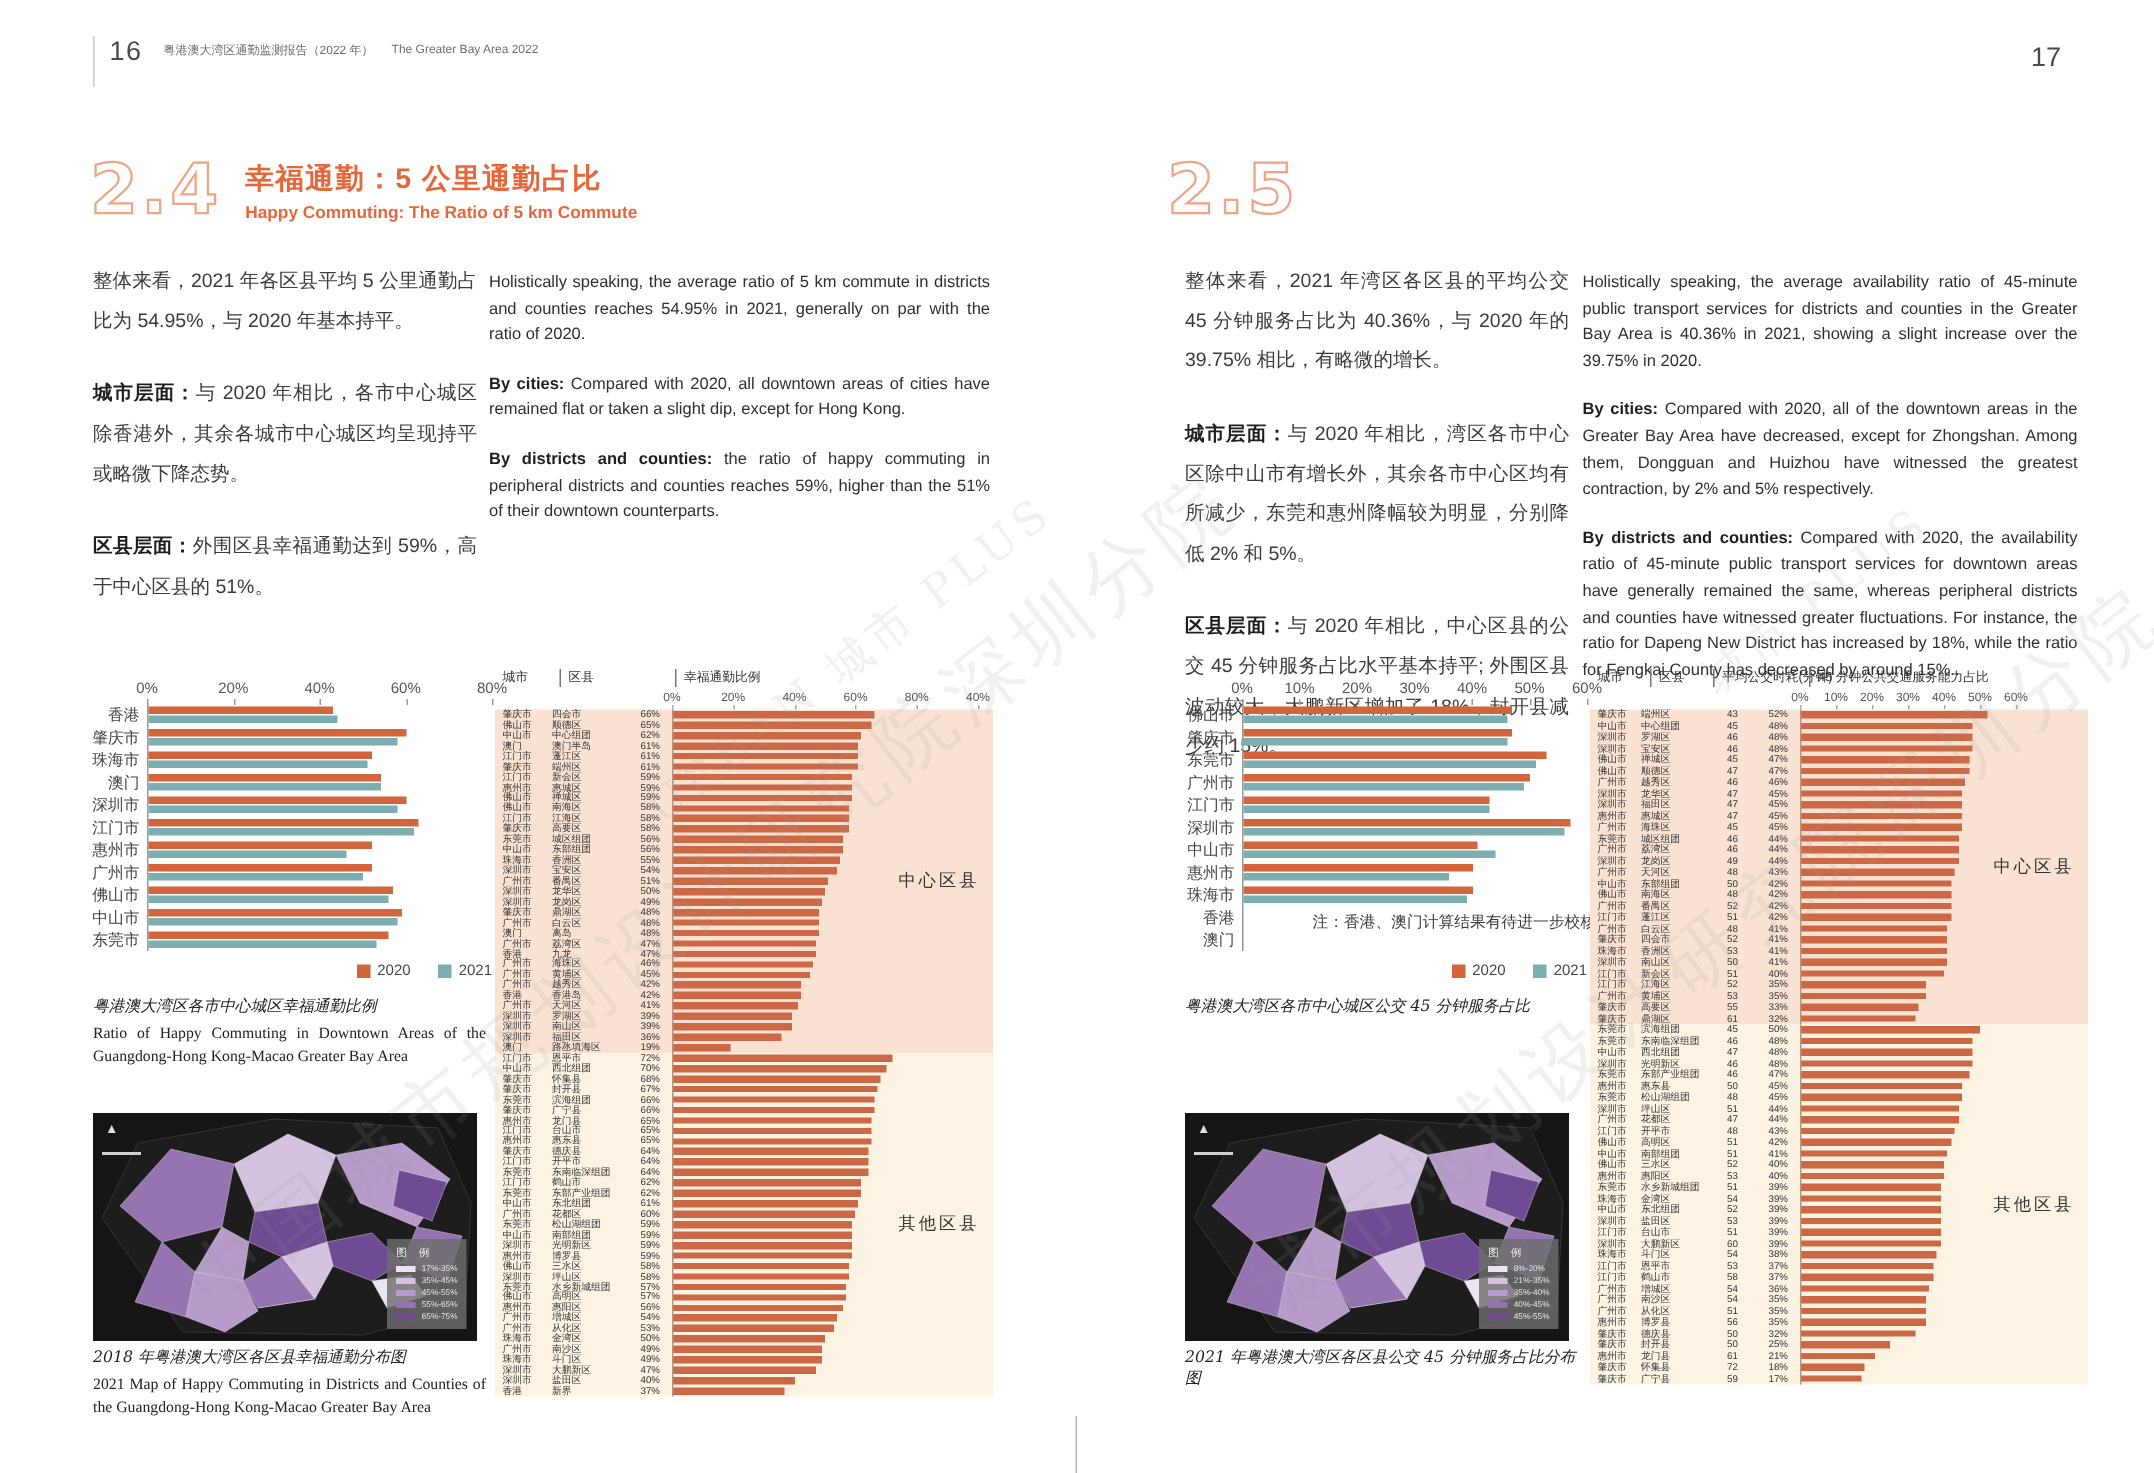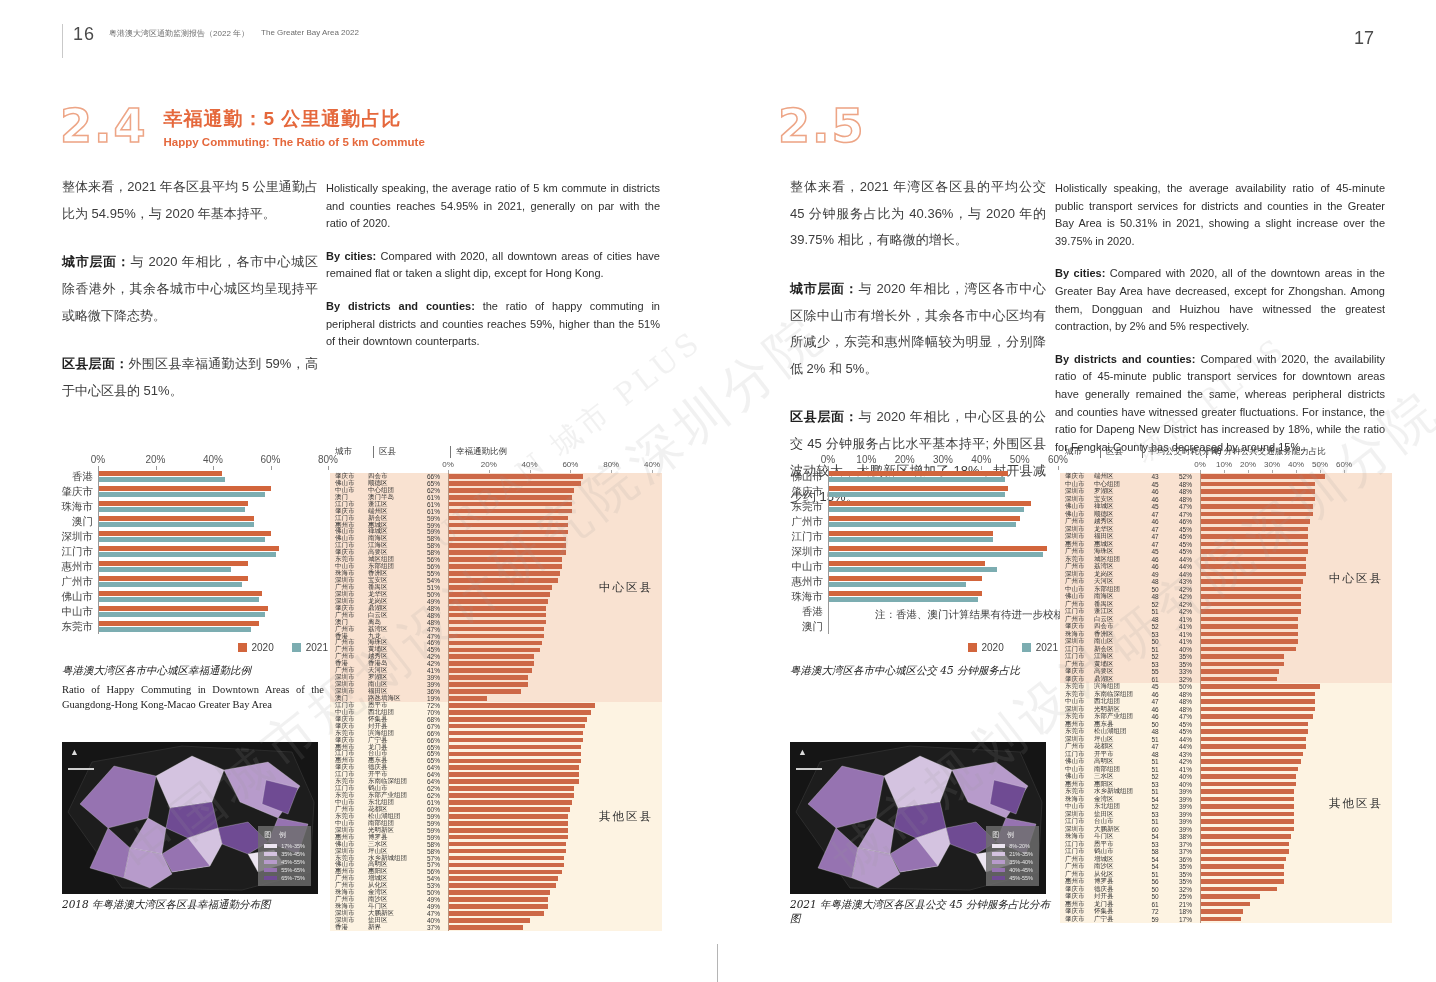--- a/index.html
+++ b/index.html
@@ -281,20 +281,21 @@
           <span class="mlg-sw" style="background: rgb(150, 115, 177);"></span>
           <span class="mlg-lab">55%-65%</span>
         </div>
         <div class="mlg-row">
           <span class="mlg-sw" style="background: rgb(111, 75, 147);"></span>
           <span class="mlg-lab">65%-75%</span>
         </div>
       </div></div>
   <div class="chart-captions cap-map">
     <div class="cap-zh">2018 年粤港澳大湾区各区县幸福通勤分布图</div>
+    <div class="cap-en">2021 Map of Happy Commuting in Districts and Counties of the Guangdong-Hong Kong-Macao Greater Bay Area</div>
   </div>
 
   <div class="dc dc-left">
       <div class="dc-head">
         <span style="left: 5px;">城市</span>
         <span class="dc-sep" style="left: 43px;">区县</span>
         <span class="dc-sep" style="left: 120px;">幸福通勤比例</span>
       </div>
       <div class="dc-axis" style="margin-left: 118px; width: 204px;">
         <span class="dc-atick" style="left: 0%;">0%</span>
@@ -855,21 +856,21 @@
   <div class="section">
     <div class="sec-num">2.5</div>
   </div>
 
   <div class="col-zh">
     <p><span class="lead"></span><span>整体来看，2021 年湾区各区县的平均公交 45 分钟服务占比为 40.36%，与 2020 年的 39.75% 相比，有略微的增长。</span></p>
     <p><span class="lead">城市层面：</span><span>与 2020 年相比，湾区各市中心区除中山市有增长外，其余各市中心区均有所减少，东莞和惠州降幅较为明显，分别降低 2% 和 5%。</span></p>
     <p><span class="lead">区县层面：</span><span>与 2020 年相比，中心区县的公交 45 分钟服务占比水平基本持平; 外围区县波动较大，大鹏新区增加了 18%，封开县减少约 15%。</span></p>
   </div>
   <div class="col-en">
-    <p><span class="lead"></span> <span>Holistically speaking, the average availability ratio of 45-minute public transport services for districts and counties in the Greater Bay Area is 50.31% in 2021, showing a slight increase over the 39.75% in 2020.</span></p>
+    <p><span class="lead"></span> <span>Holistically speaking, the average availability ratio of 45-minute public transport services for districts and counties in the Greater Bay Area is 40.36% in 2021, showing a slight increase over the 39.75% in 2020.</span></p>
     <p><span class="lead">By cities:</span> <span>Compared with 2020, all of the downtown areas in the Greater Bay Area have decreased, except for Zhongshan. Among them, Dongguan and Huizhou have witnessed the greatest contraction, by 2% and 5% respectively.</span></p>
     <p><span class="lead">By districts and counties:</span> <span>Compared with 2020, the availability ratio of 45-minute public transport services for downtown areas have generally remained the same, whereas peripheral districts and counties have witnessed greater fluctuations. For instance, the ratio for Dapeng New District has increased by 18%, while the ratio for Fengkai County has decreased by around 15%..</span></p>
   </div>
 
   <div class="city-chart">
       <div class="cc-axis">
         <span class="cc-tick" style="left: 0%;">0%</span>
         <span class="cc-tm" style="left: 0%;"></span>
         <span class="cc-tick" style="left: 16.6667%;">10%</span>
         <span class="cc-tm" style="left: 16.6667%;"></span>

